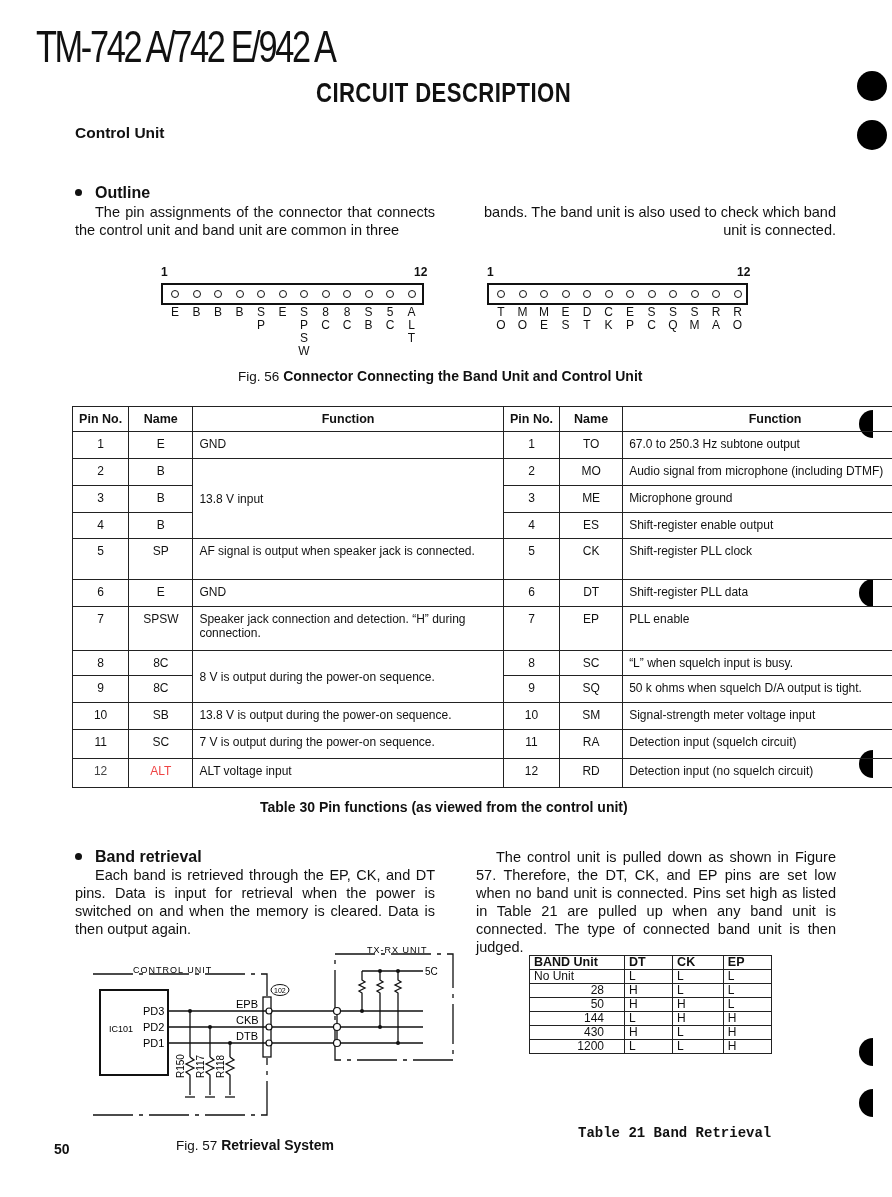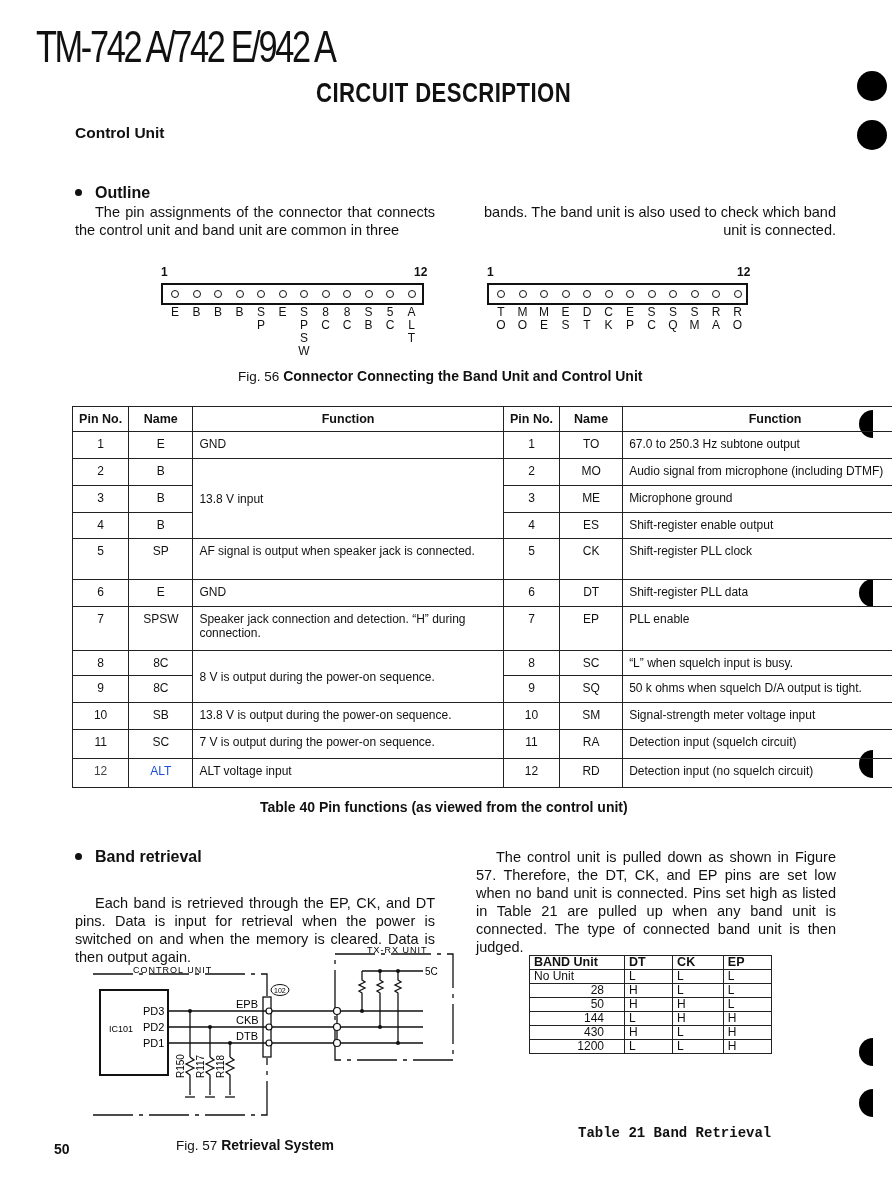--- a/index.html
+++ b/index.html
@@ -228,35 +228,35 @@
     <tr style="height:29px">
       <td class="c">11</td>
       <td class="c">SC</td>
       <td>7 V is output during the power-on sequence.</td>
       <td class="c">11</td>
       <td class="c">RA</td>
       <td>Detection input (squelch circuit)</td>
     </tr>
     <tr style="height:29px">
       <td class="c" style="color:#444">12</td>
-      <td class="c" style="color:#1d4ed8">ALT</td>
+      <td class="c" style="color:#ef4444">ALT</td>
       <td>ALT voltage input</td>
       <td class="c">12</td>
       <td class="c">RD</td>
       <td>Detection input (no squelch circuit)</td>
     </tr>
   </tbody>
 </table>
 
-<div class="abs caption" style="left:260px; top:799px;">Table 40  Pin functions (as viewed from the control unit)</div>
+<div class="abs caption" style="left:260px; top:799px;">Table 30  Pin functions (as viewed from the control unit)</div>
 
 <div class="abs bullet-head" style="left:75px; top:848px;">
   <span class="dot"></span><span>Band retrieval</span>
 </div>
-<div class="abs para" style="left:75px; top:866px; width:360px; text-indent:20px;margin-top:28px;">Each band is retrieved through the EP, CK, and DT pins. Data is input for retrieval when the power is switched on and when the memory is cleared. Data is then output again.</div>
+<div class="abs para" style="left:75px; top:866px; width:360px; text-indent:20px;">Each band is retrieved through the EP, CK, and DT pins. Data is input for retrieval when the power is switched on and when the memory is cleared. Data is then output again.</div>
 <div class="abs para" style="left:476px; top:848px; width:360px; text-indent:20px;">The control unit is pulled down as shown in Figure 57. Therefore, the DT, CK, and EP pins are set low when no band unit is connected. Pins set high as listed in Table 21 are pulled up when any band unit is connected. The type of connected band unit is then judged.</div>
 
 <svg class="abs" style="left:85px; top:940px;" width="380" height="180" viewBox="0 0 380 180">
   <g stroke="#111" fill="none" stroke-width="1.3">
 
     <path d="M8 34 H182 V56" stroke-dasharray="40,6,4,6"></path>
     <path d="M8 175 H182 V118" stroke-dasharray="40,6,4,6"></path>
 
     <path d="M250 14 H368 V120 H250 Z" stroke-dasharray="40,6,4,6"></path>
 

